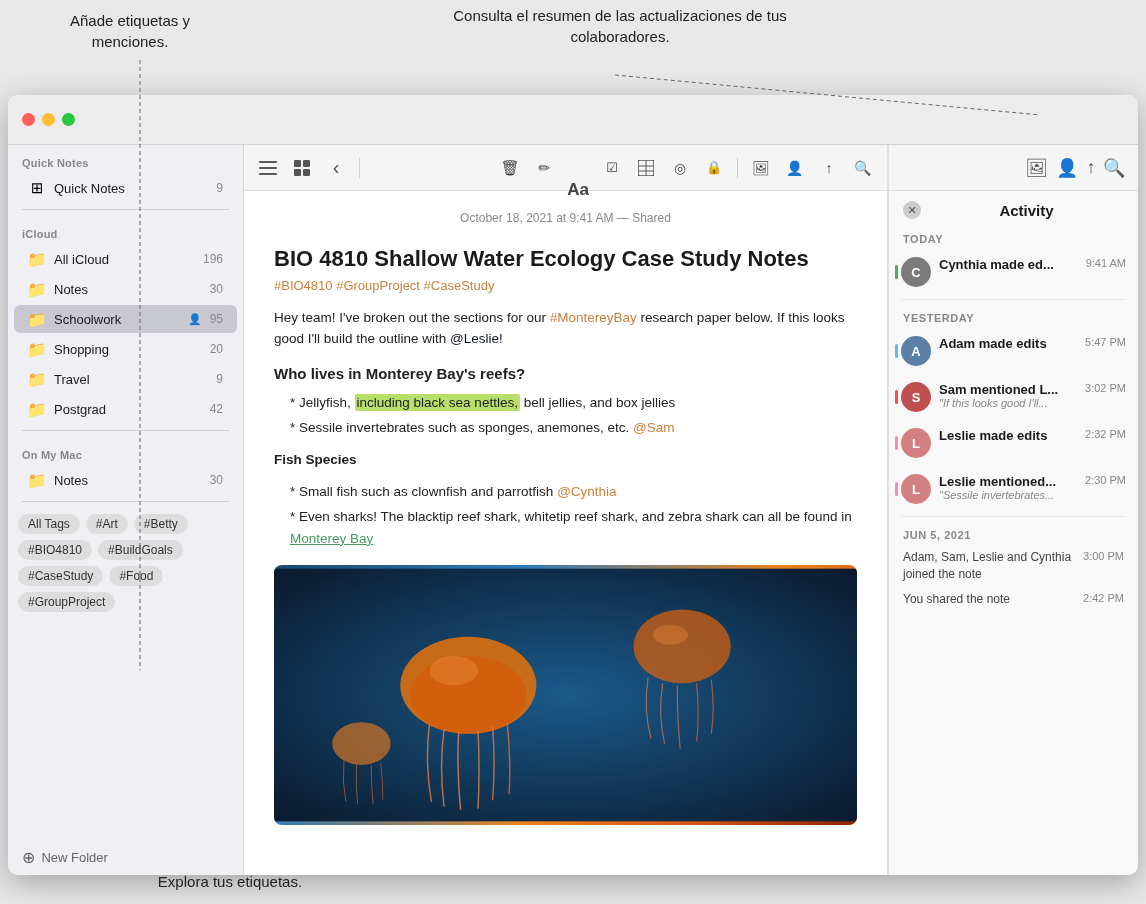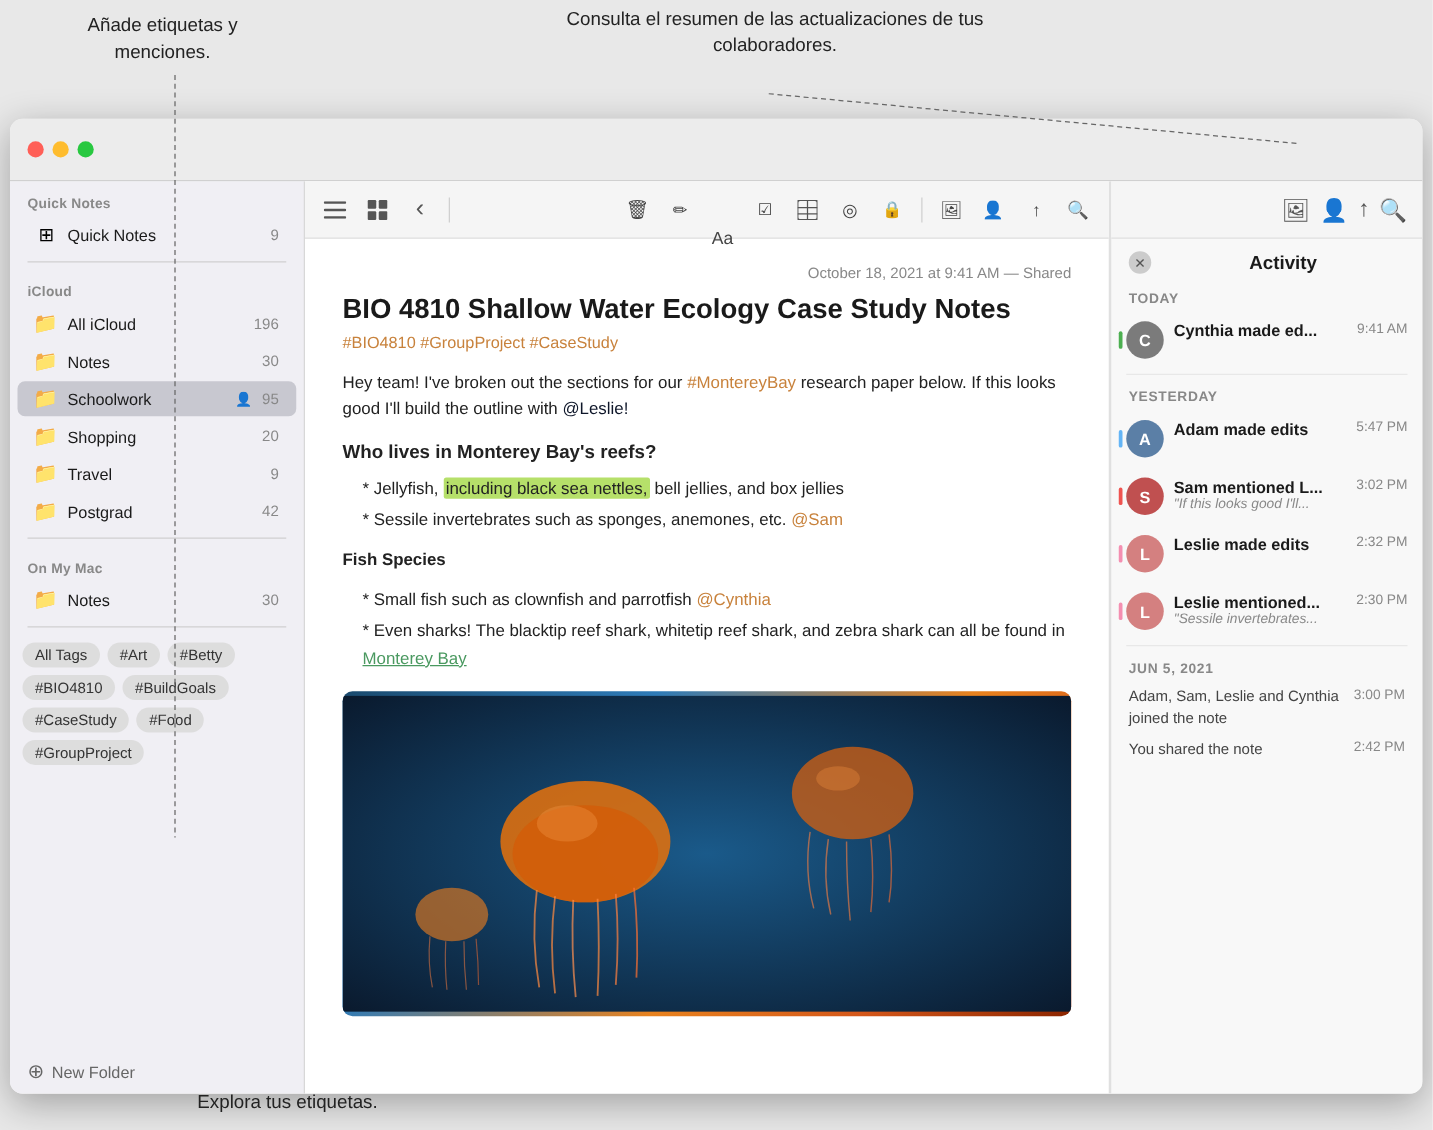--- a/index.html
+++ b/index.html
@@ -189,24 +189,24 @@
     .toolbar-separator { width: 1px; height: 20px; background: #d0d0d0; margin: 0 3px; }
     .toolbar-spacer { flex: 1; }
 
     
     .note-content {
       flex: 1;
       overflow-y: auto;
       padding: 20px 30px;
     }
     .note-meta {
-      text-align: right;
+      text-align: center;
       font-size: 12px;
       color: #888;
-      margin-bottom: 8px;
+      margin-bottom: 20px;
     }
     .note-title {
       font-size: 22px;
       font-weight: 700;
       color: #1a1a1a;
       margin-bottom: 4px;
       line-height: 1.3;
     }
     .note-tags {
       font-size: 13px;
@@ -520,21 +520,21 @@
             <rect x="9" y="0" width="7" height="7" rx="1" fill="#555"></rect>
             <rect x="0" y="9" width="7" height="7" rx="1" fill="#555"></rect>
             <rect x="9" y="9" width="7" height="7" rx="1" fill="#555"></rect>
           </svg>
         </div>
         <div class="toolbar-btn" style="font-size:20px;color:#555;">‹</div>
         <div class="toolbar-separator"></div>
         <div class="toolbar-spacer"></div>
         <div class="toolbar-btn" style="font-size:15px;">🗑</div>
         <div class="toolbar-btn" style="font-size:14px;">✏</div>
-        <div class="toolbar-btn" style="font-size:14px;font-weight:400;margin-top:44px;">Aa</div>
+        <div class="toolbar-btn" style="font-size:17px;font-weight:700;margin-top:44px;">Aa</div>
         <div class="toolbar-btn" style="font-size:13px;">☑</div>
         <div class="toolbar-btn">
           <svg width="16" height="16" viewBox="0 0 16 16" fill="none" xmlns="http://www.w3.org/2000/svg">
             <rect x="0" y="0" width="16" height="16" rx="2" stroke="#555" stroke-width="1.5" fill="none"></rect>
             <line x1="8" y1="0" x2="8" y2="16" stroke="#555" stroke-width="1"></line>
             <line x1="0" y1="6" x2="16" y2="6" stroke="#555" stroke-width="1"></line>
             <line x1="0" y1="11" x2="16" y2="11" stroke="#555" stroke-width="1"></line>
           </svg>
         </div>
         <div class="toolbar-btn" style="font-size:14px;">◎</div>

